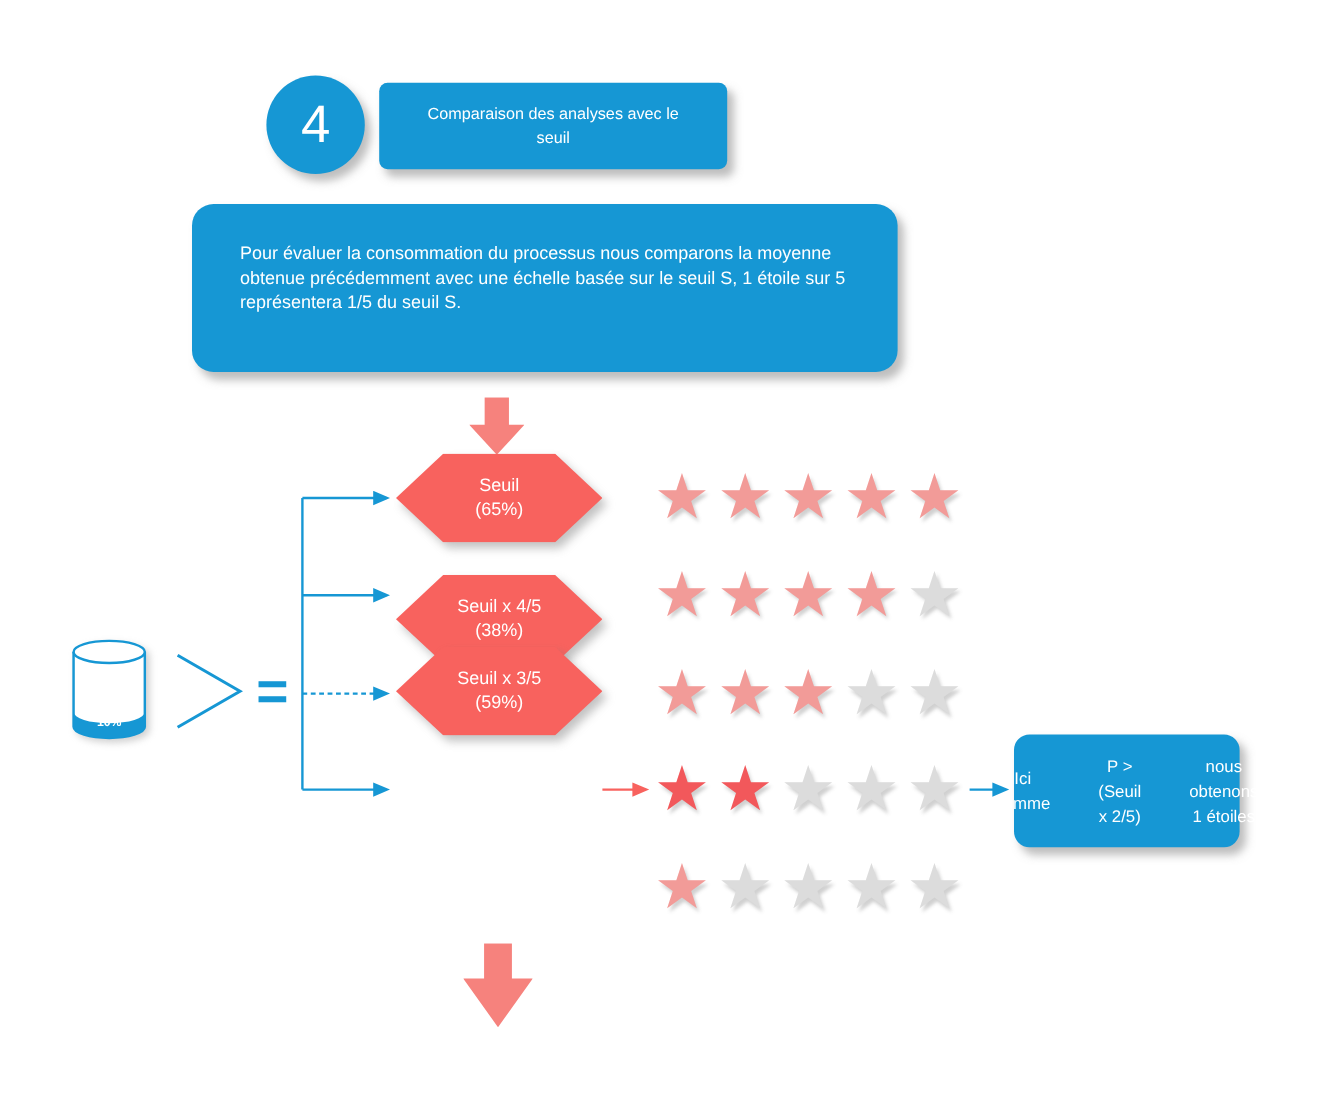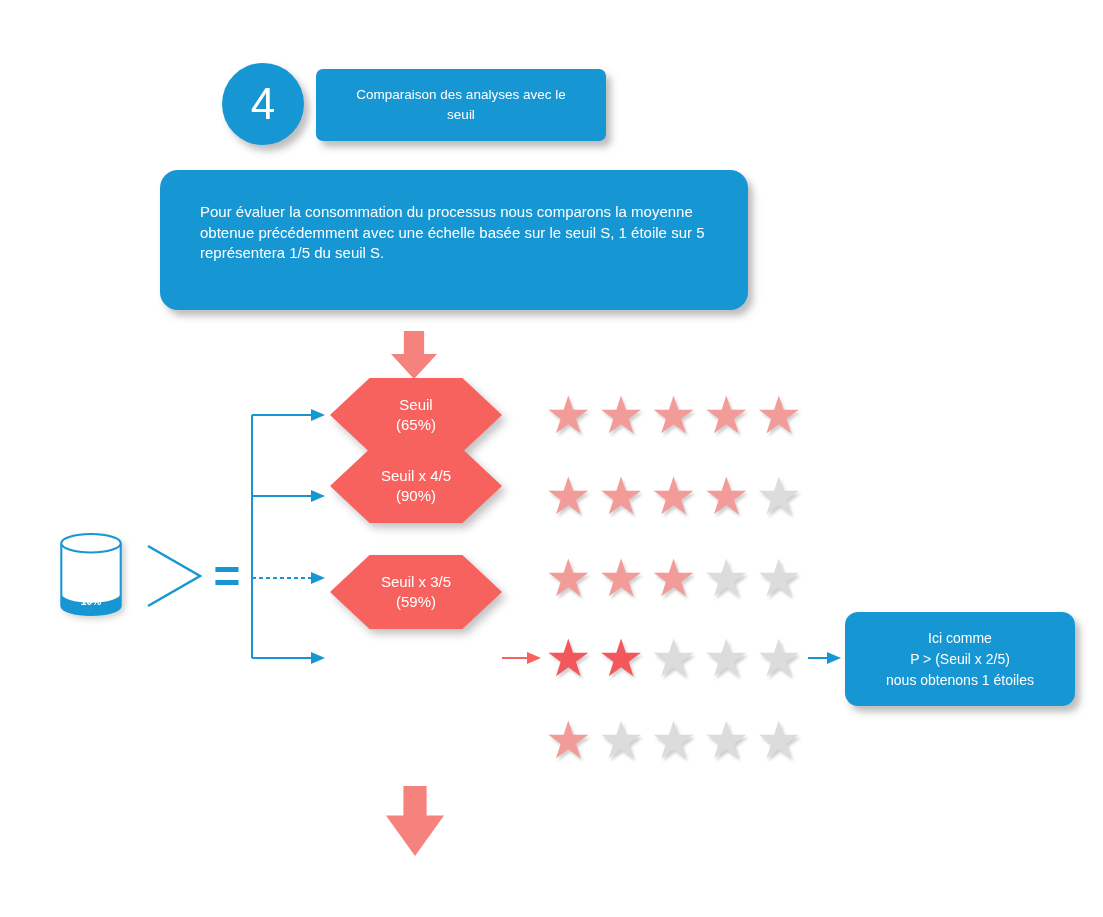--- a/index.html
+++ b/index.html
@@ -24,23 +24,23 @@
     left:316px; top:69px; width:290px; height:72px; border-radius:7px;
     display:flex; align-items:center; justify-content:flex-start; text-align:center;
     font-size:13.5px; line-height:1.45; padding:0 28px; box-sizing:border-box;
   }
   .desc-box {
     left:160px; top:170px; width:588px; height:140px; border-radius:18px;
     box-sizing:border-box; padding:32px 38px 0 40px;
     font-size:15px; line-height:1.38;
   }
   .result-box {
-    left:845px; top:612px; width:230px; height:94px; border-radius:13px;
-    display:flex; flex-direction:column; align-items:center; justify-content:center;
-    text-align:center; font-size:14px; line-height:1.5;
+    left:845px; top:612px; width:188px; height:94px; border-radius:13px;
+    display:flex; flex-direction:row; align-items:center; justify-content:center;
+    text-align:center; font-size:14px; line-height:1.5;gap:40px;
   }
 
   
   .flow-arrow {
     background:var(--arrow-red,#F6827D);
     filter:drop-shadow(3px 3px 3px rgba(120,120,120,.4));
   }
   .arrow-top {
     left:391px; top:331px; width:46px; height:48px;
     clip-path:polygon(28% 0,72% 0,72% 48%,100% 48%,50% 100%,0 48%,28% 48%);
@@ -48,21 +48,21 @@
   .arrow-bottom {
     left:386px; top:786px; width:58px; height:70px;
     clip-path:polygon(30% 0,70% 0,70% 42%,100% 42%,50% 100%,0 42%,30% 42%);
   }
 
   
   .hex-wrap {
     left:330px; width:172px; height:74px;
     filter:drop-shadow(4px 5px 4px rgba(120,120,120,.45));
   }
-  .hex-pos-0 { top:378px; } .hex-pos-1 { top:449px; } .hex-pos-2 { top:555px; }
+  .hex-pos-0 { top:378px; } .hex-pos-1 { top:479px; } .hex-pos-2 { top:539px; }
   .hex-pos-3 { top:621px; } .hex-pos-4 { top:703px; }
   .hex {
     width:100%; height:100%;
     clip-path:polygon(23% 0,77% 0,100% 50%,77% 100%,23% 100%,0 50%);
     background:var(--red,#F8625E); color:#fff;
     display:flex; flex-direction:column; align-items:center; justify-content:center;
     font-size:15px; font-weight:normal; line-height:20px; text-align:center;
   }
 
   
@@ -118,21 +118,21 @@
 
   <div class="abs hex-wrap hex-pos-0">
     <div class="hex">
       <div>Seuil</div>
       <div>(65%)</div>
     </div>
   </div>
   <div class="abs hex-wrap hex-pos-1">
     <div class="hex">
       <div>Seuil x 4/5</div>
-      <div>(90%)</div>
+      <div>(38%)</div>
     </div>
   </div>
   <div class="abs hex-wrap hex-pos-2">
     <div class="hex">
       <div>Seuil x 3/5</div>
       <div>(59%)</div>
     </div>
   </div>
 
   <div class="abs star-row star-pos-0">

